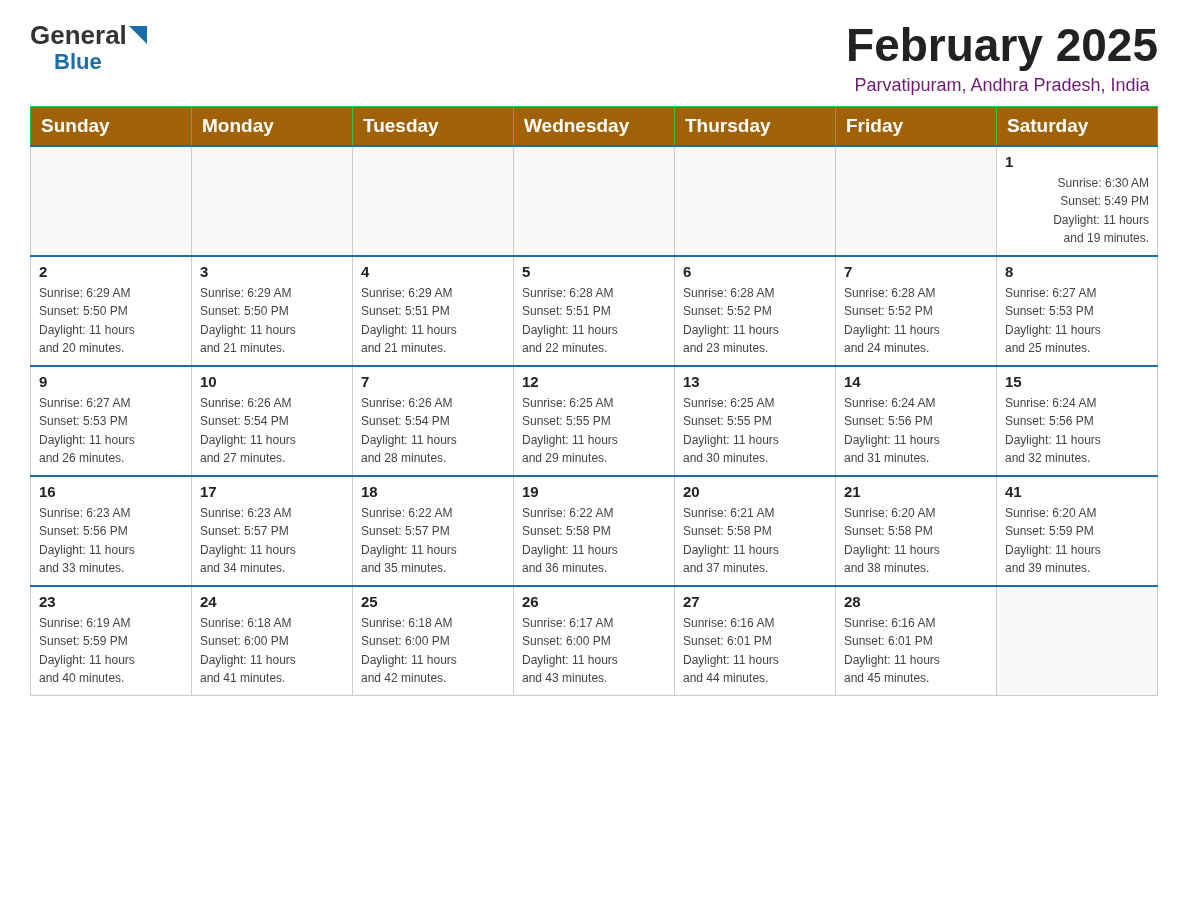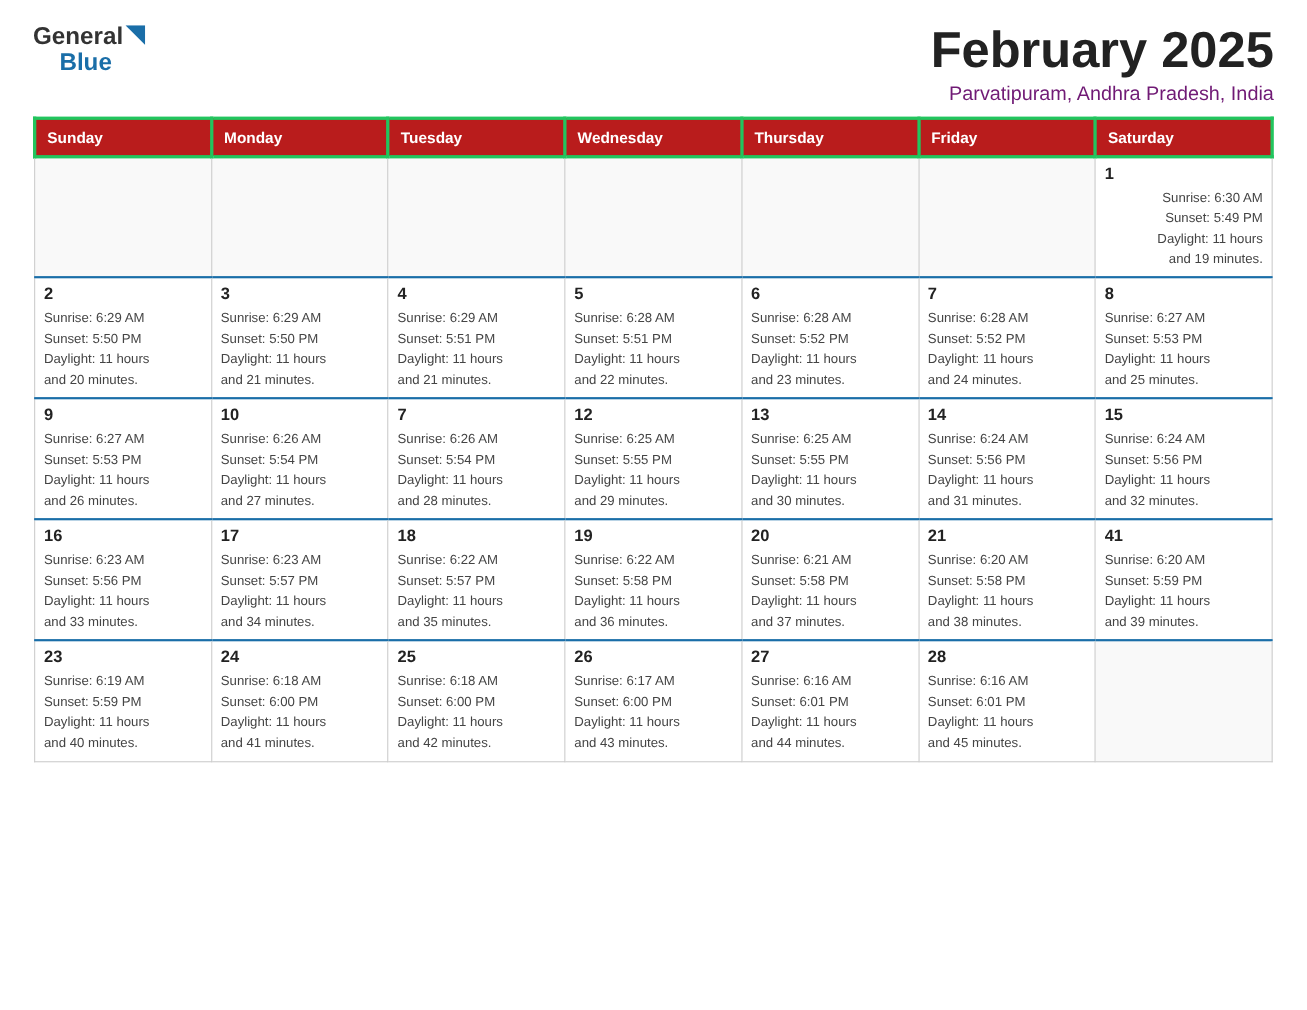--- a/index.html
+++ b/index.html
@@ -10,57 +10,57 @@
       width: 1188px;
       min-height: 918px;
     }
     .header {
       display: flex;
       justify-content: space-between;
       align-items: flex-start;
       margin-bottom: 10px;
     }
     .logo-text-general {
-      font-size: 22px;
+      font-size: 26px;
       font-weight: bold;
       color: #333;
     }
     .logo-text-blue {
       font-size: 22px;
       font-weight: bold;
       color: #1a6ea8;
       margin-left: 22px;
     }
     .title-block {
-      text-align: right;
+      text-align: center;
     }
     .title-block h1 {
       font-size: 46px;
       font-weight: bold;
       color: #222;
       line-height: 1.1;
     }
     .title-block .subtitle {
       font-size: 18px;
       color: #701a75;
       margin-top: 4px;
     }
     .calendar {
       width: 100%;
       border-collapse: collapse;
       margin-top: 8px;
     }
     .calendar thead tr th {
-      background-color: #b91c1c;
+      background-color: #a16207;
       color: #fff;
-      font-size: 14px;
+      font-size: 19px;
       font-weight: bold;
       padding: 8px 10px;
       text-align: left;
-      border: 3px solid #22c55e;
+      border: 1px solid #22c55e;
     }
     .calendar tbody tr td {
       border: 1px solid #ccc;
       border-top: 2px solid #1a6ea8;
       vertical-align: top;
       padding: 6px 8px;
       width: 14.28%;
       height: 110px;
       font-size: 12.5px;
       color: #333;

